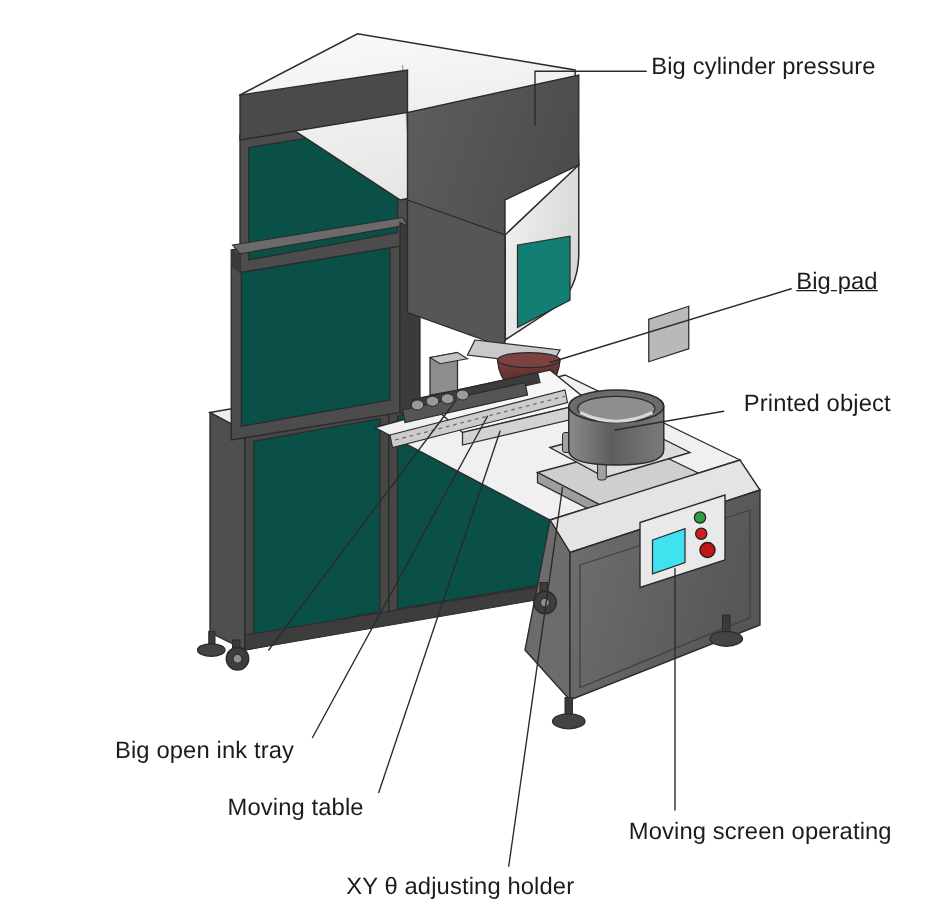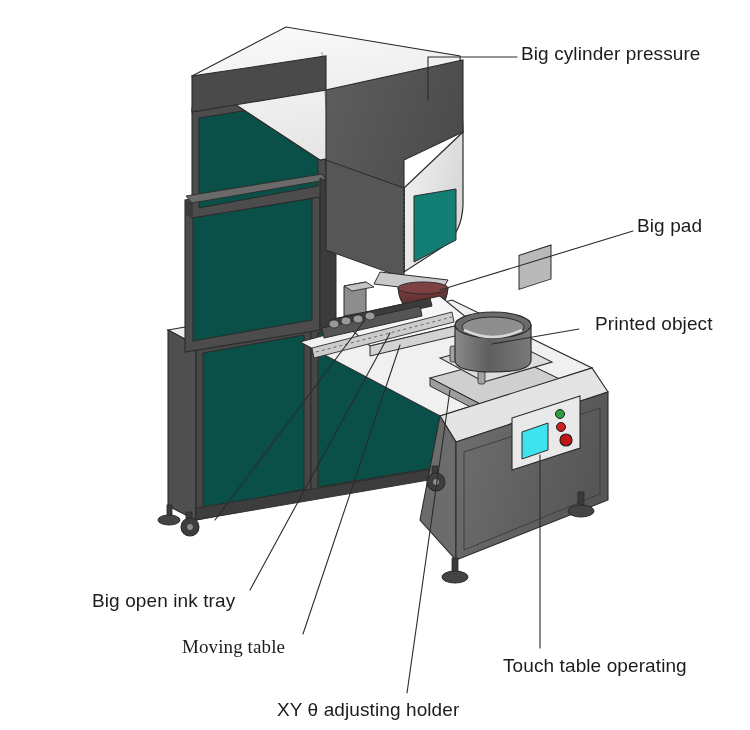--- a/index.html
+++ b/index.html
@@ -232,26 +232,26 @@
       <path d="M 215 520 L 365 320"></path>
       <path d="M 250 590 L 390 333"></path>
       <path d="M 303 634 L 400 345"></path>
       <path d="M 407 693 L 450 390"></path>
       <path d="M 540 648 L 540 455"></path>
     </g>
   </svg>
 
   <div class="callout-label" style="left:521px; top:44px;">Big cylinder pressure</div>
 
-  <div class="callout-label" style="left:637px; top:216px;">Big pad</div>
+  <div class="callout-label" style="left:637px; top:216px;text-decoration:underline;">Big pad</div>
 
   <div class="callout-label" style="left:583px; top:314px;margin-left:12px;">Printed object</div>
 
 
   <div class="callout-label" style="left:92px; top:591px;">Big open ink tray</div>
 
-  <div class="callout-label" style="left:182px; top:637px;font-family:Liberation Serif, serif;">Moving table</div>
+  <div class="callout-label" style="left:182px; top:637px;">Moving table</div>
 
   <div class="callout-label" style="left:277px; top:700px;">XY θ adjusting holder</div>
 
-  <div class="callout-label" style="left:503px; top:656px;">Touch table operating</div>
+  <div class="callout-label" style="left:503px; top:656px;">Moving screen operating</div>
 
 </div>
 
 </body></html>

